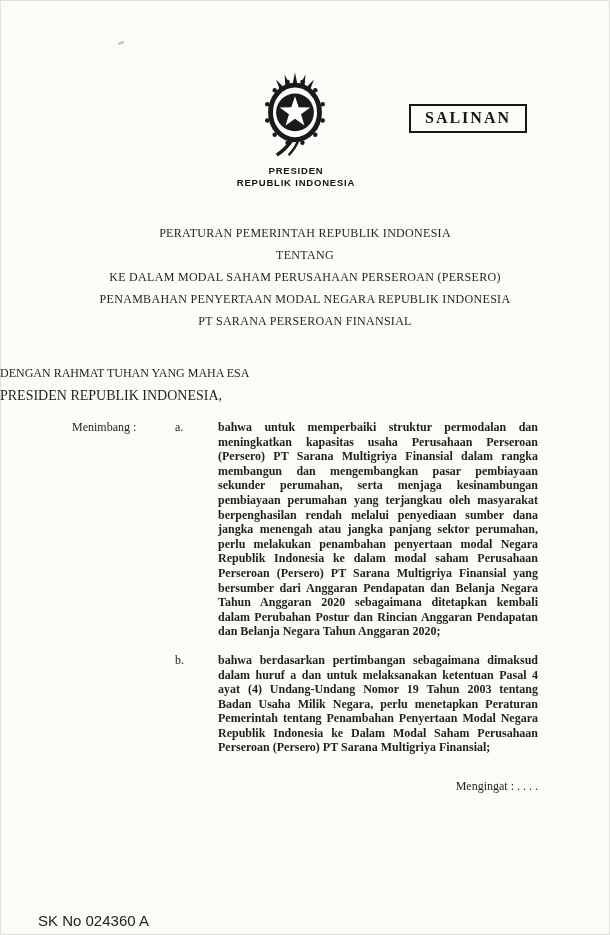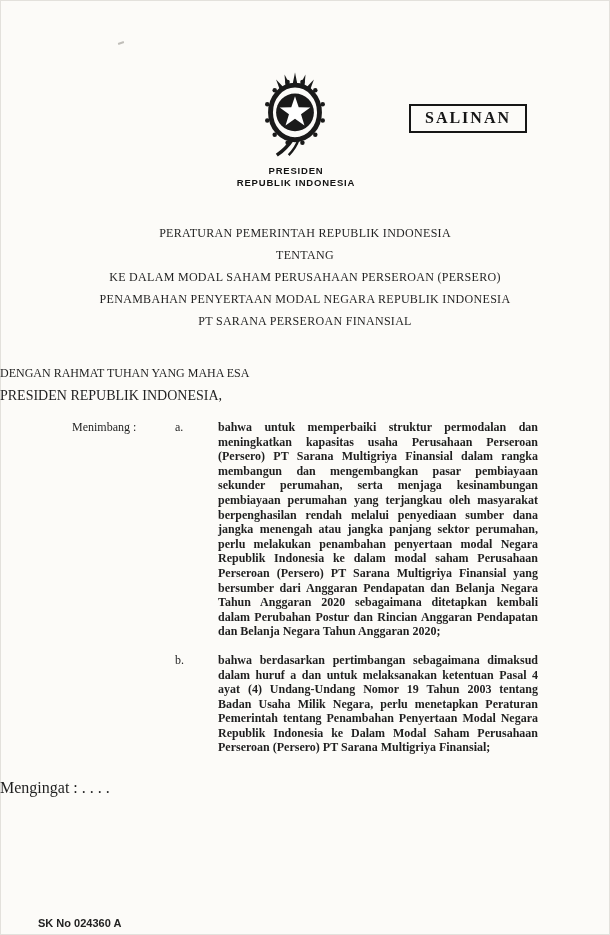--- a/index.html
+++ b/index.html
@@ -68,32 +68,31 @@
   }
   .considering .label { width: 103px; flex: 0 0 103px; }
   .considering .items { flex: 0 0 auto; }
   .item { display: flex; align-items: flex-start; }
   .item + .item { margin-top: 14px; }
   .item .letter { width: 43px; flex: 0 0 43px; }
   .item .text { width: 320px; text-align: justify; font-weight: bold; }
 
   .catchword {
     margin-top: 24px;
-    text-align: left;
+    text-align: right;
     padding-right: 72px;
-    font-size: 16px;
+    font-size: 12px;
   }
 
   .sk-number {
     position: absolute;
     left: 38px; bottom: 6px;
     font-family: "Liberation Sans", sans-serif;
-    font-size: 11px;
+    font-size: 15px;
     color: #222;
-    font-weight: bold;
   }
 </style>
 </head>
 <body>
 
 <div class="page">
 
   <div class="scan-mark"></div>
 
   <header class="header">

